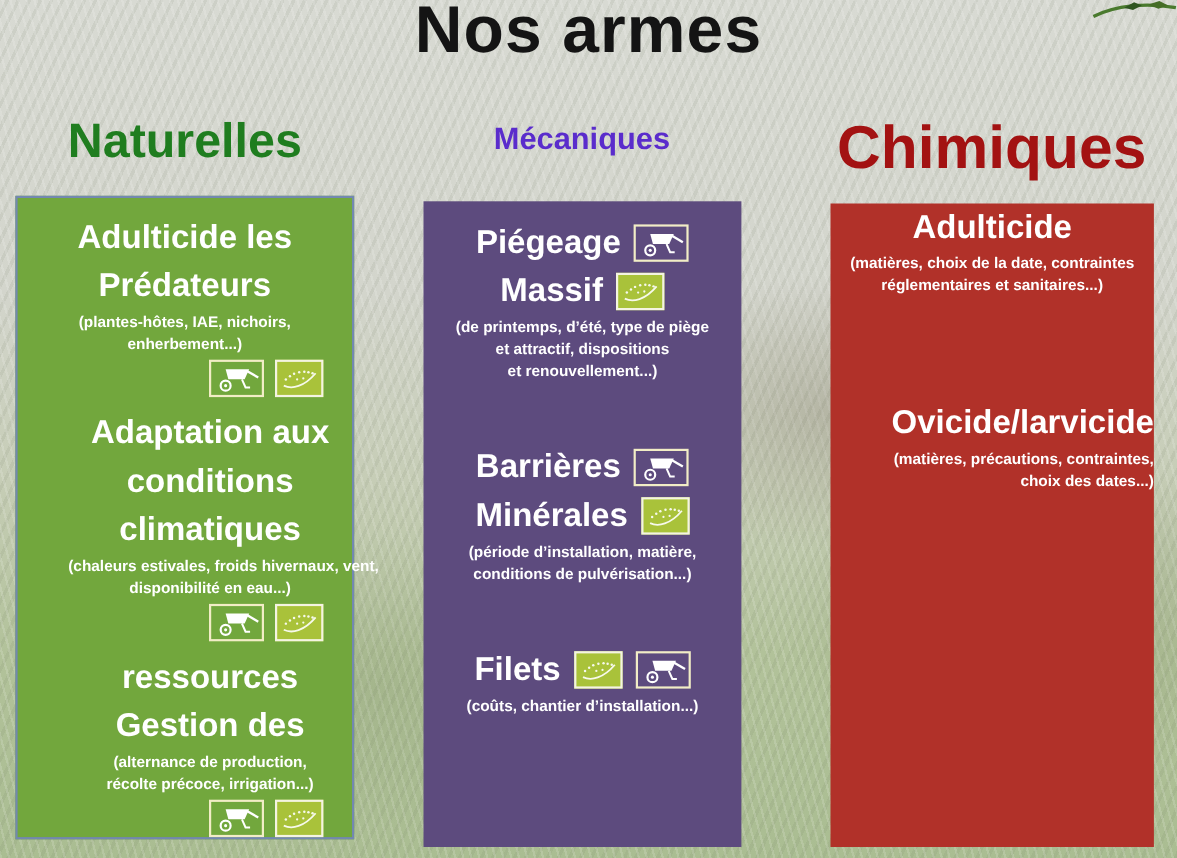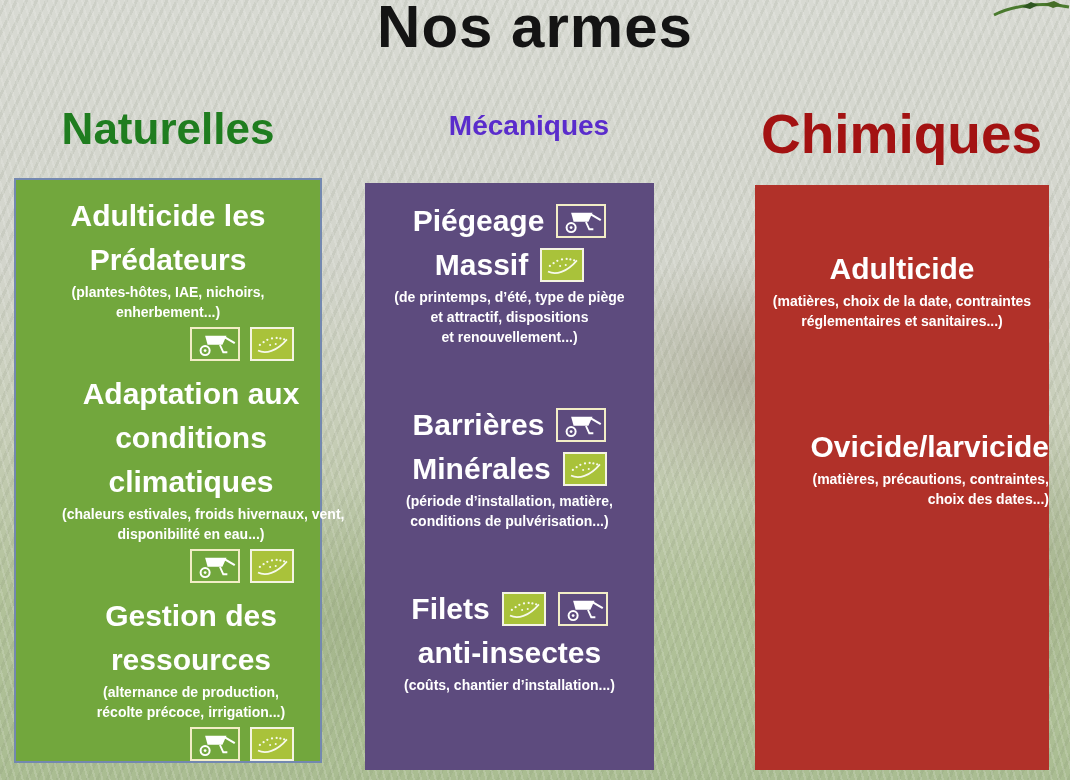--- a/index.html
+++ b/index.html
@@ -18,22 +18,22 @@
     position:absolute;top:-8px;left:0;width:100%;margin:0;text-align:center;
     font-size:60px;font-weight:bold;color:#141414;letter-spacing:1px;
   }
   .corner-logo{position:absolute;top:0;right:0;}
   .col-header{position:absolute;text-align:center;font-weight:bold;}
   .h-nat{left:10px;width:316px;top:104px;font-size:44px;color:#1f7d1f;}
   .h-mec{left:383px;width:292px;top:110px;font-size:28px;color:#5a2ccc;}
   .h-chi{left:753px;width:297px;top:102px;font-size:55px;color:#a31212;}
   .box{position:absolute;color:#ffffff;text-align:center;box-sizing:border-box;}
   .box-nat{left:14px;top:178px;width:308px;height:585px;background:#72a73d;border:2px solid #7388b0;padding-top:14px;}
-  .box-mec{left:365px;top:183px;width:289px;height:587px;background:#5d4b7e;padding-top:16px;}
-  .box-chi{left:755px;top:185px;width:294px;height:585px;background:#b13129;padding-top:62px;}
+  .box-mec{left:385px;top:183px;width:289px;height:587px;background:#5d4b7e;padding-top:16px;}
+  .box-chi{left:755px;top:185px;width:294px;height:585px;background:#b13129;}
   .hline{font-size:30px;font-weight:bold;line-height:44px;white-space:nowrap;}
   .sub{font-size:14px;font-weight:bold;line-height:20px;white-space:nowrap;}
   .icons-row{display:flex;justify-content:flex-end;align-items:center;gap:10px;padding-right:26px;margin-top:3px;height:37px;}
   .row{display:flex;align-items:center;justify-content:center;gap:12px;height:44px;}
   .item-gap{margin-top:10px;padding-left:46px;}
   .gap-mec{margin-top:56px;}
   .gap-chi{margin-top:94px;text-align:right;}
   .wbbox{width:50px;height:34px;border:2px solid #f2edc6;box-sizing:border-box;display:flex;align-items:center;justify-content:center;flex:0 0 auto;}
   .orgbox{width:44px;height:34px;border:2px solid #f4f4e2;box-sizing:border-box;background:#a9c23a;display:flex;align-items:center;justify-content:center;flex:0 0 auto;}
 </style>
@@ -118,22 +118,22 @@
               <circle cx="33" cy="10" r="1.2"></circle>
                 <circle cx="18" cy="16" r="1.1"></circle>
                 <circle cx="24" cy="15" r="1.1"></circle>
             </g>
           </svg>
         </span>
       </div>
     </div>
 
     <div class="item item-gap">
+      <div class="hline">ressources</div>
       <div class="hline">Gestion des</div>
-      <div class="hline">ressources</div>
       <div class="sub">(alternance de production,</div>
       <div class="sub">récolte précoce, irrigation...)</div>
       <div class="icons-row">
         <span class="wbbox">
           <svg width="44" height="28" viewBox="0 0 52 34">
             <path d="M14 7 L40 7 L35 18 L17 18 Z" fill="#fff"></path>
             <circle cx="14" cy="25" r="5.5" fill="none" stroke="#fff" stroke-width="2.4"></circle>
             <circle cx="14" cy="25" r="1.7" fill="#fff"></circle>
             <path d="M38 9 L50 16" stroke="#fff" stroke-width="2.6"></path>
             <path d="M32 18 L36 27 L41 27" stroke="#fff" stroke-width="2.2" fill="none"></path>
@@ -255,21 +255,20 @@
         <span class="wbbox">
           <svg width="44" height="28" viewBox="0 0 52 34">
             <path d="M14 7 L40 7 L35 18 L17 18 Z" fill="#fff"></path>
             <circle cx="14" cy="25" r="5.5" fill="none" stroke="#fff" stroke-width="2.4"></circle>
             <circle cx="14" cy="25" r="1.7" fill="#fff"></circle>
             <path d="M38 9 L50 16" stroke="#fff" stroke-width="2.6"></path>
             <path d="M32 18 L36 27 L41 27" stroke="#fff" stroke-width="2.2" fill="none"></path>
           </svg>
         </span>
       </div>
-      <div class="hline">anti-insectes</div>
       <div class="sub">(coûts, chantier d’installation...)</div>
     </div>
   </section>
 
   <section class="box box-chi">
     <div class="item">
       <div class="hline">Adulticide</div>
       <div class="sub">(matières, choix de la date, contraintes</div>
       <div class="sub">réglementaires et sanitaires...)</div>
     </div>

